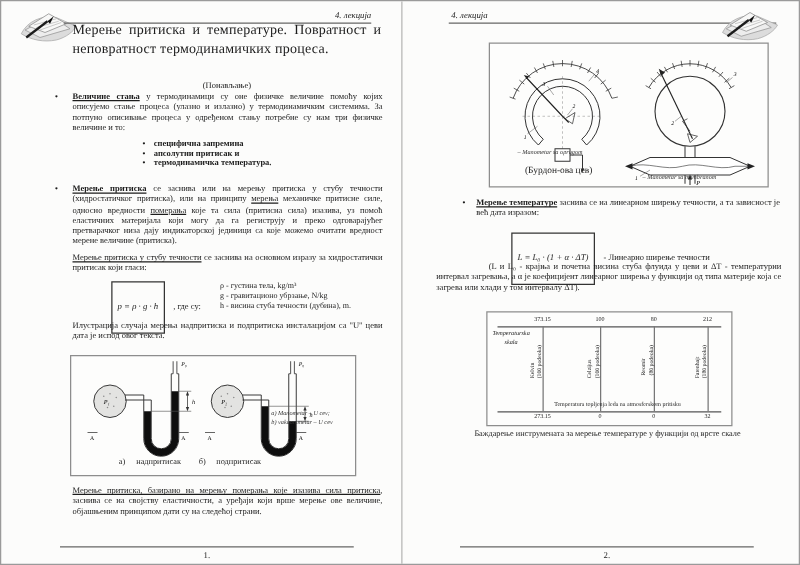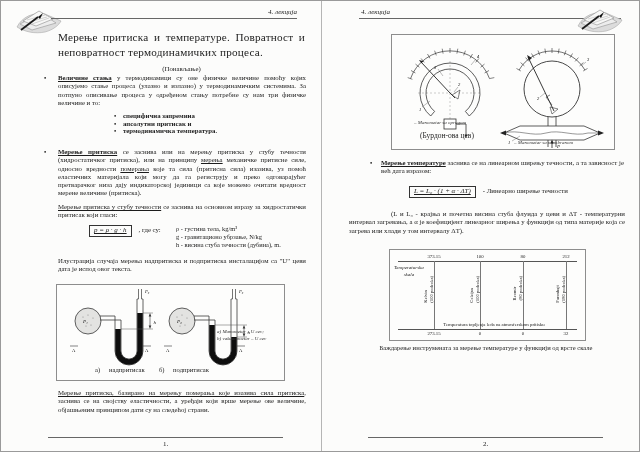--- a/index.html
+++ b/index.html
@@ -11,21 +11,21 @@
   .hrule{position:absolute;height:1px;background:#666;}
   .hdr{position:absolute;font-style:italic;font-size:7px;color:#222;}
   .title{position:absolute;font-size:11.2px;line-height:1.34;text-align:justify;letter-spacing:.2px;}
   .body{font-size:6.8px;line-height:1.22;text-align:justify;}
   .para{position:absolute;}
   .bm{position:absolute;left:-14px;top:0;font-weight:bold;font-size:6.5px;}
   .lead{font-weight:bold;text-decoration:underline;}
   .ul{text-decoration:underline;}
   .subrow{position:relative;font-weight:bold;font-size:6.8px;line-height:7.7px;white-space:nowrap;}
   .subrow .bm{left:-9px;}
-  .fbox{display:inline-block;border:0.8px solid #333;padding:1px 4px;font-style:italic;font-size:7px;line-height:1.1;text-decoration:underline;}
+  .fbox{display:inline-block;border:0.8px solid #333;padding:16px 4px;font-style:italic;font-size:7px;line-height:1.1;}
   .fwhere{font-size:6.8px;margin-left:7px;}
   .defs{position:absolute;font-size:6.4px;line-height:1.27;text-align:left;}
   .figbox{position:absolute;border:1px solid #8d8d8d;background:#fdfdfc;}
   .smallcap{position:absolute;font-style:italic;font-size:5px;color:#333;line-height:1.3;white-space:nowrap;}
   .figlabel{position:absolute;font-size:6.6px;white-space:nowrap;}
   .footer-num{position:absolute;font-size:7px;text-align:center;}
   .vline{position:absolute;width:1px;background:#777;}
   .hline2{position:absolute;height:1px;background:#555;}
   .tnum{position:absolute;font-size:4.8px;transform:translateX(-50%);white-space:nowrap;color:#222;}
   .vwrap{position:absolute;display:flex;flex-direction:row;gap:1px;}
@@ -46,21 +46,21 @@
       <path d="M2,22 C10,27 20,29 30,27 C38,25 44,20 46,16 L30,9 C18,7 7,12 2,22 Z" fill="#dcdcdc" stroke="#a8a8a8" stroke-width="0.6"></path>
       <path d="M5,19 L17,25 L41,18 L26,8 Z" fill="#ededed" stroke="#949494" stroke-width="0.6"></path>
       <path d="M8,16 L21,21 L38,14 L24,6 Z" fill="#f8f8f7" stroke="#8a8a8a" stroke-width="0.6"></path>
       <path d="M12,15 L30,10 M14,17 L32,12 M17,19 L34,13" stroke="#b9b9b9" stroke-width="0.6" fill="none"></path>
       <path d="M6,25 L23,12" stroke="#1c1c1c" stroke-width="1.8" fill="none"></path>
       <path d="M23,12 L28,8 L25,14 Z" fill="#111"></path>
     </svg>
     <div class="hrule" style="left:50px;top:17px;width:246px"></div>
     <div class="hdr" style="left:200px;top:7px;width:96px;text-align:right">4. лекција</div>
 
-    <div class="title" style="left:57px;top:29px;width:247px">Мерење притиска и температуре. Повратност и неповратност термодинамичких процеса.</div>
+    <div class="title" style="left:57px;top:16px;width:247px">Мерење притиска и температуре. Повратност и неповратност термодинамичких процеса.</div>
 
     <div class="para body" style="left:57px;top:64px;width:247px;text-align:center">(Понављање)</div>
 
     <div class="para body" style="left:57px;top:73px;width:248px">
       <span class="bm">•</span><span class="lead">Величине стања</span><span> у термодинамици су оне физичке величине помоћу којих описујемо стање процеса (улазно и излазно) у термодинамичким системима. За потпуно описивање процеса у одређеном стању потребне су нам три физичке величине и то:</span>
     </div>
 
     <div class="abs" style="left:122px;top:111px">
       <div class="subrow">
         <span class="bm">•</span><span>специфична запремина</span>

